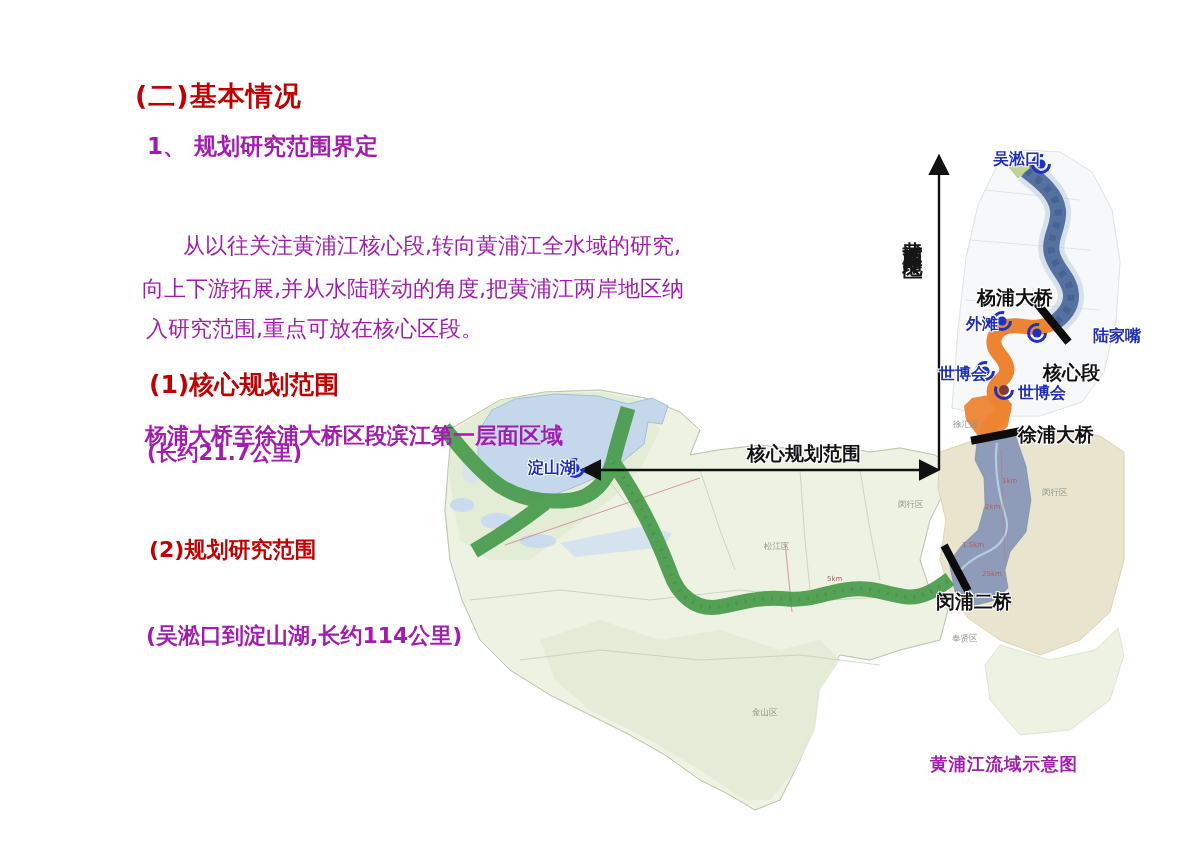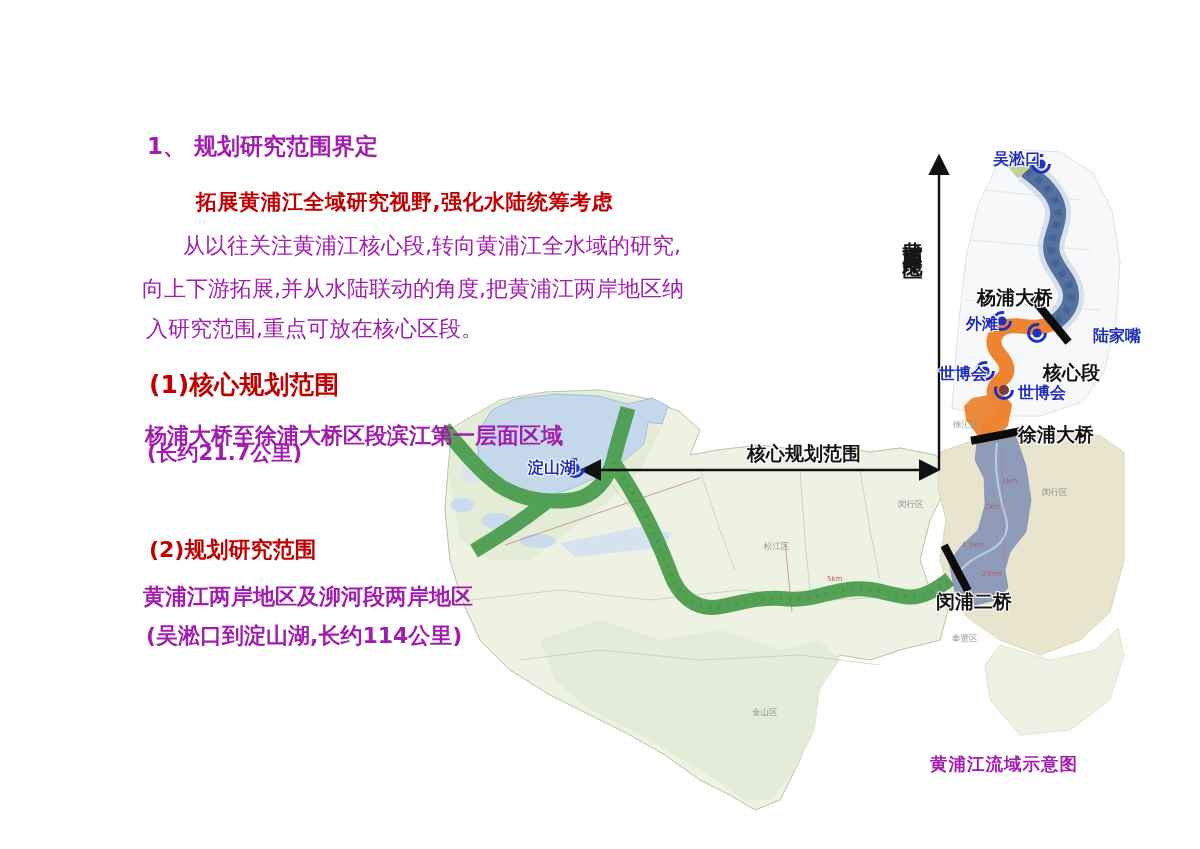--- a/index.html
+++ b/index.html
@@ -152,35 +152,34 @@
 
     <g fill="#b06060" font-size="7">
       <text x="1002" y="483">1km</text>
       <text x="985" y="509">2km</text>
       <text x="962" y="547">1.5km</text>
       <text x="982" y="576">25km</text>
       <text x="827" y="581">5km</text>
     </g>
   </svg>
 
+  <div class="t red" style="left:135px;top:80px;font-size:27px;letter-spacing:1px;">(二)基本情况</div>
 
   <div class="t blk b" style="left:147px;top:133px;font-size:23px;">1、 规划研究范围界定</div>
 
-  <div class="t red" style="left:196px;top:190px;font-size:21px;letter-spacing:0.5px;">拓展黄浦江全域研究视野,强化水陆统筹考虑</div>
 
   <div class="t blk" style="left:183px;top:233px;font-size:22px;">从以往关注黄浦江核心段,转向黄浦江全水域的研究,</div>
   <div class="t blk" style="left:142px;top:276px;font-size:22px;">向上下游拓展,并从水陆联动的角度,把黄浦江两岸地区纳</div>
   <div class="t blk" style="left:146px;top:316px;font-size:22px;">入研究范围,重点可放在核心区段。</div>
 
   <div class="t red" style="left:149px;top:371px;font-size:25px;">(1)核心规划范围</div>
   <div class="t blk b" style="left:145px;top:423px;font-size:22px;">杨浦大桥至徐浦大桥区段滨江第一层面区域</div>
   <div class="t blk b" style="left:147px;top:441px;font-size:21px;">(长约21.7公里)</div>
 
   <div class="t red" style="left:149px;top:537px;font-size:22px;">(2)规划研究范围</div>
-  <div class="t blk b" style="left:143px;top:584px;font-size:22px;">黄浦江两岸地区及泖河段两岸地区</div>
   <div class="t blk b" style="left:146px;top:623px;font-size:22px;">(吴淞口到淀山湖,长约114公里)</div>
 
   <div class="t vert" style="left:901px;top:226px;font-size:20px;font-weight:700;color:#161616;">黄浦江两岸地区</div>
 
   <div class="t maplbl-blk" style="left:747px;top:443px;">核心规划范围</div>
 
   <div class="t maplbl-blue" style="left:993px;top:150px;">吴淞口</div>
   <div class="t maplbl-blk" style="left:977px;top:287px;">杨浦大桥</div>
   <div class="t maplbl-blue" style="left:966px;top:315px;">外滩</div>
   <div class="t maplbl-blue" style="left:1049px;top:327px;padding-left:44px;">陆家嘴</div>

